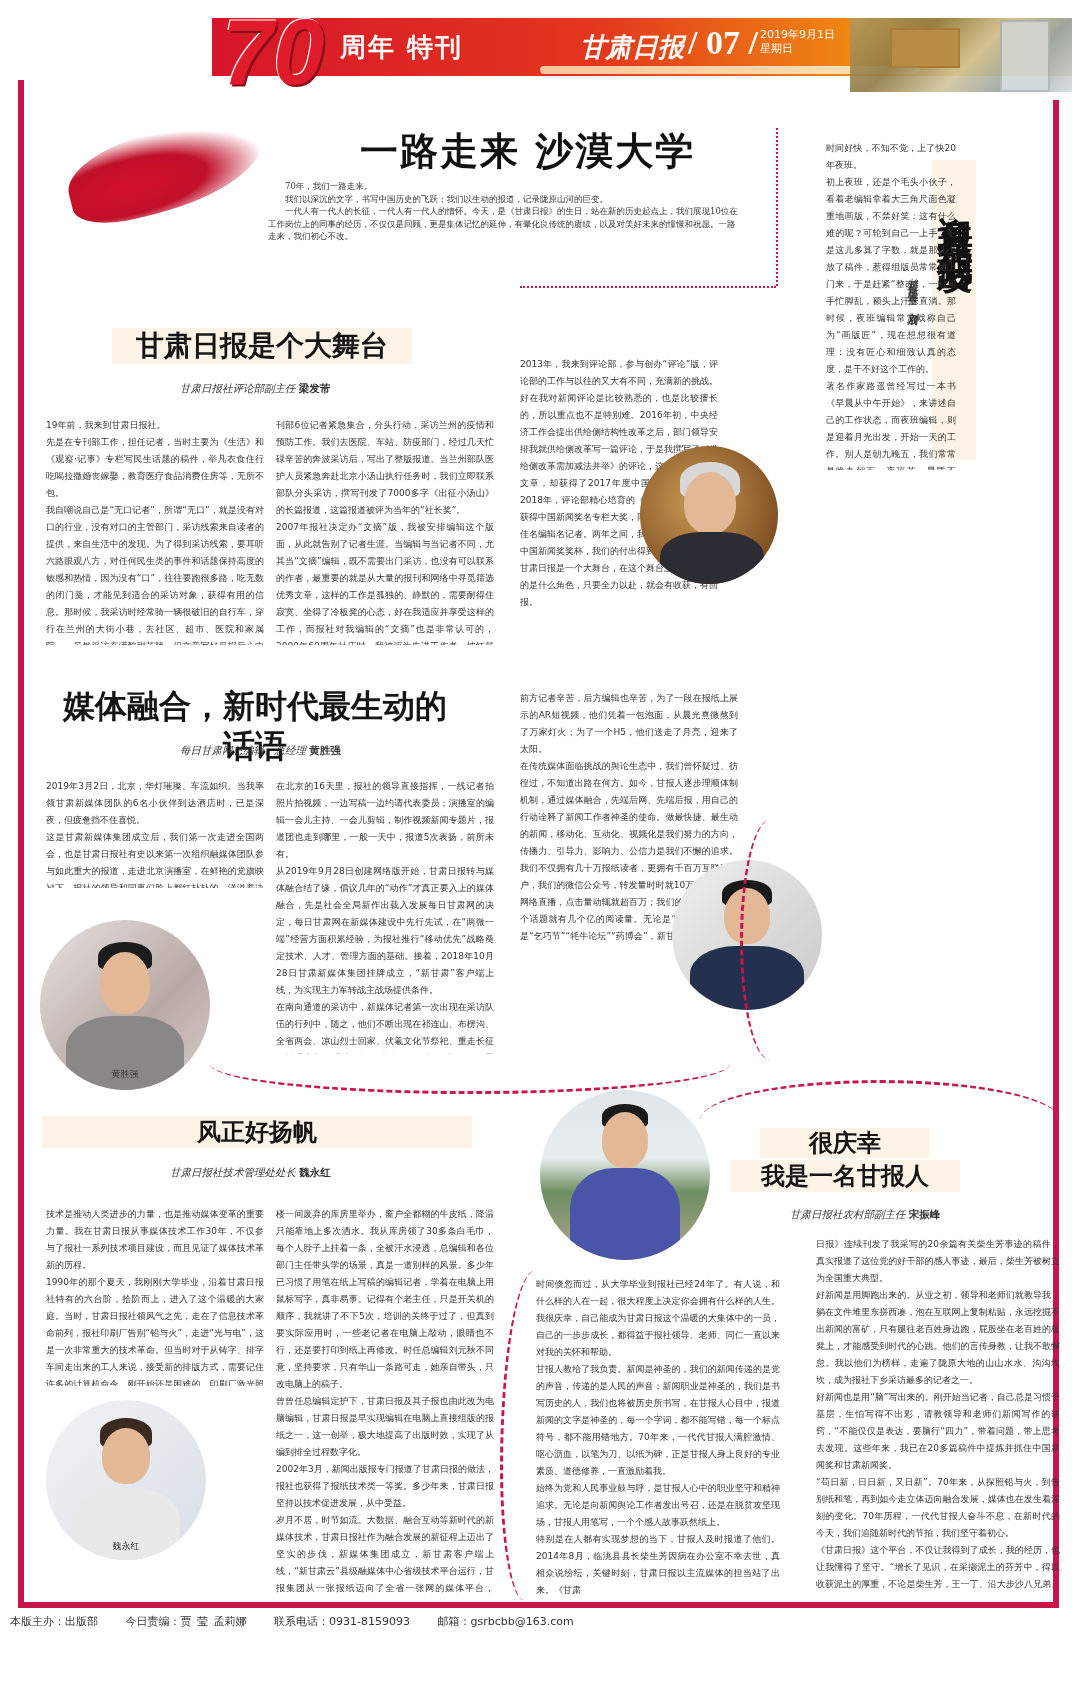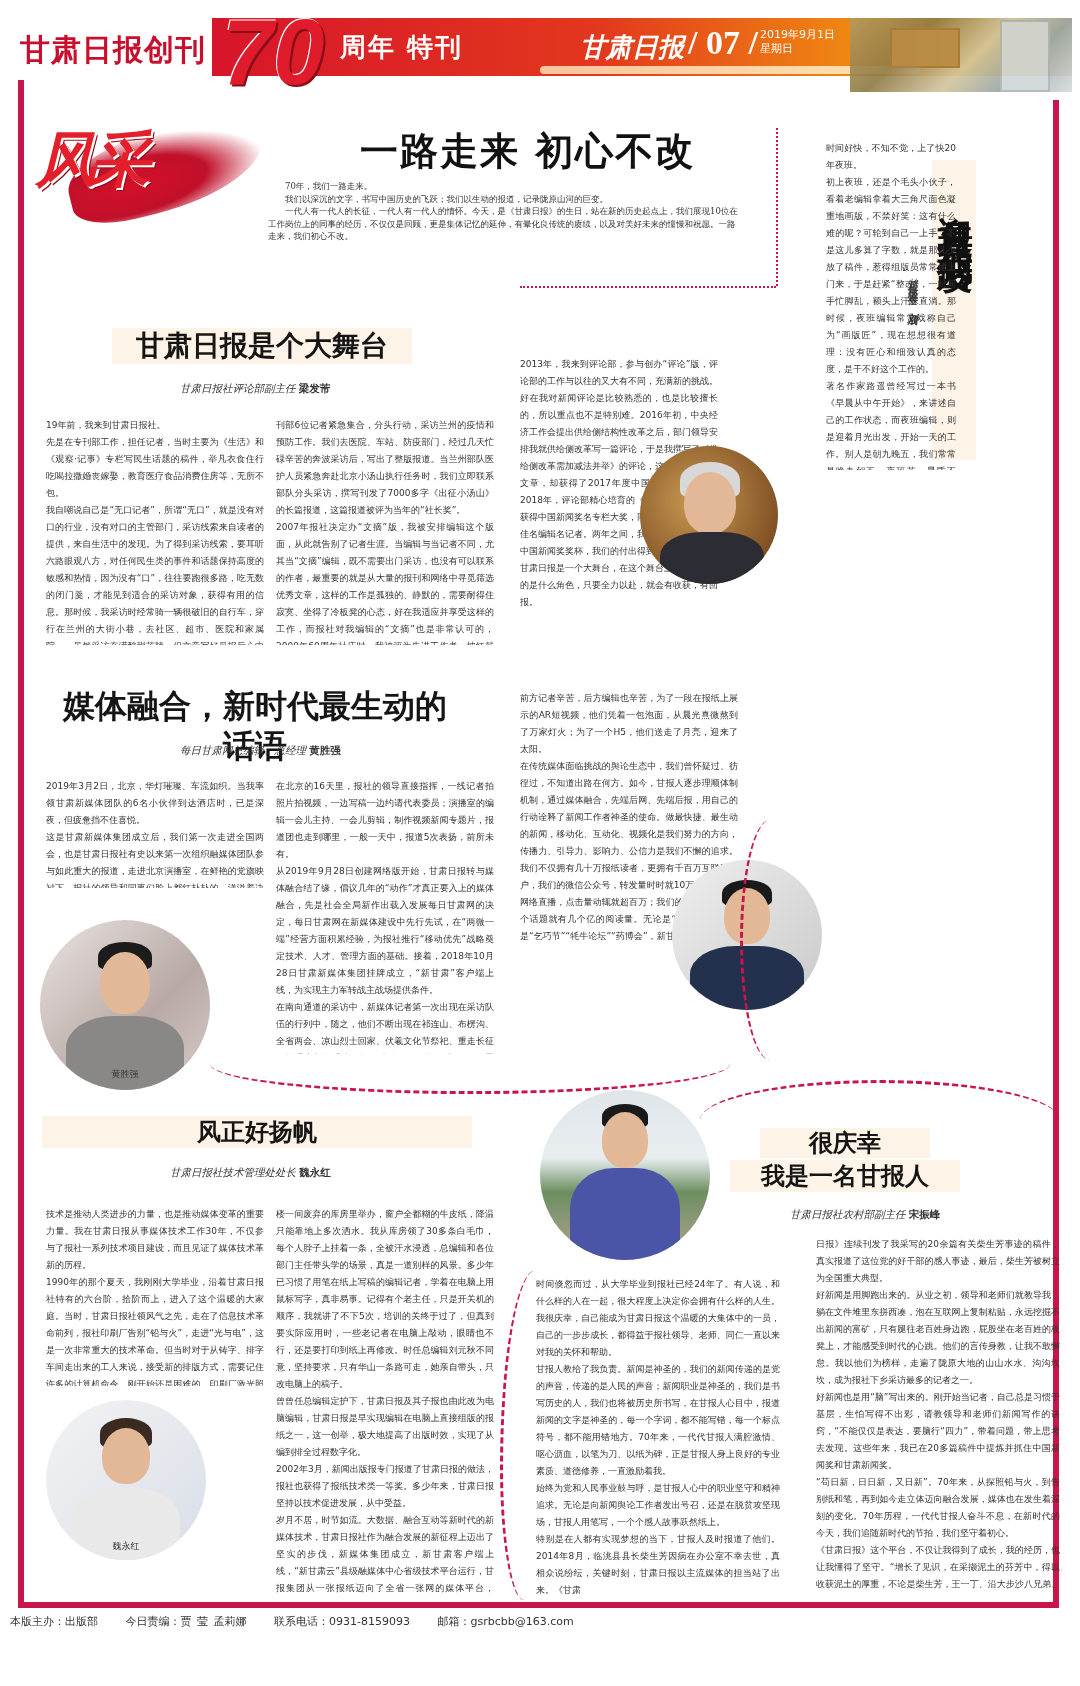--- a/index.html
+++ b/index.html
@@ -67,41 +67,39 @@
   .footer { position: absolute; left: 10px; top: 1614px; font-size: 11px; color: #333; word-spacing: 2px; }
   .footer span { margin-right: 22px; }
 </style>
 </head>
 <body>
 
 <div class="mast">
   <div class="mast-bar"></div>
   <div class="mast-bar-stripe"></div>
   <div class="mast-photo"></div>
-  <div class="mast-title">甘肃日报创刊</div>
   <div class="mast-70">70</div>
   <div class="mast-anniv">周年  特刊</div>
   <div class="mast-paper">甘肃日报</div>
   <div class="mast-page">/ 07 /</div>
   <div class="mast-date">
     <div>2019年9月1日</div>
     <div>星期日</div>
   </div>
 </div>
 
 <div class="frame-left"></div>
 <div class="frame-right"></div>
 <div class="frame-bottom"></div>
 
 <div class="fengcai">
   <div class="fengcai-ribbon"></div>
-  <div class="fengcai-text">风采</div>
-</div>
-
-<h1 class="main-headline">一路走来  初心不改</h1>
+</div>
+
+<h1 class="main-headline">一路走来  沙漠大学</h1>
 <div class="intro">
   <p>70年，我们一路走来。</p>
   <p>我们以深沉的文字，书写中国历史的飞跃；我们以生动的报道，记录陇原山河的巨变。</p>
   <p>一代人有一代人的长征，一代人有一代人的情怀。今天，是《甘肃日报》的生日，站在新的历史起点上，我们展现10位在工作岗位上的同事的经历，不仅仅是回顾，更是集体记忆的延伸，有晕化良传统的赓续，以及对美好未来的憧憬和祝愿。一路走来，我们初心不改。</p>
 </div>
 <div class="intro-dots"></div>
 <div class="intro-dots-h"></div>
 
 <h2 class="art-title" style="left:112px; top:328px; width:300px; height:36px; font-size:28px; line-height:36px;">甘肃日报是个大舞台</h2>
 <div class="byline" style="left:180px; top:382px;">

